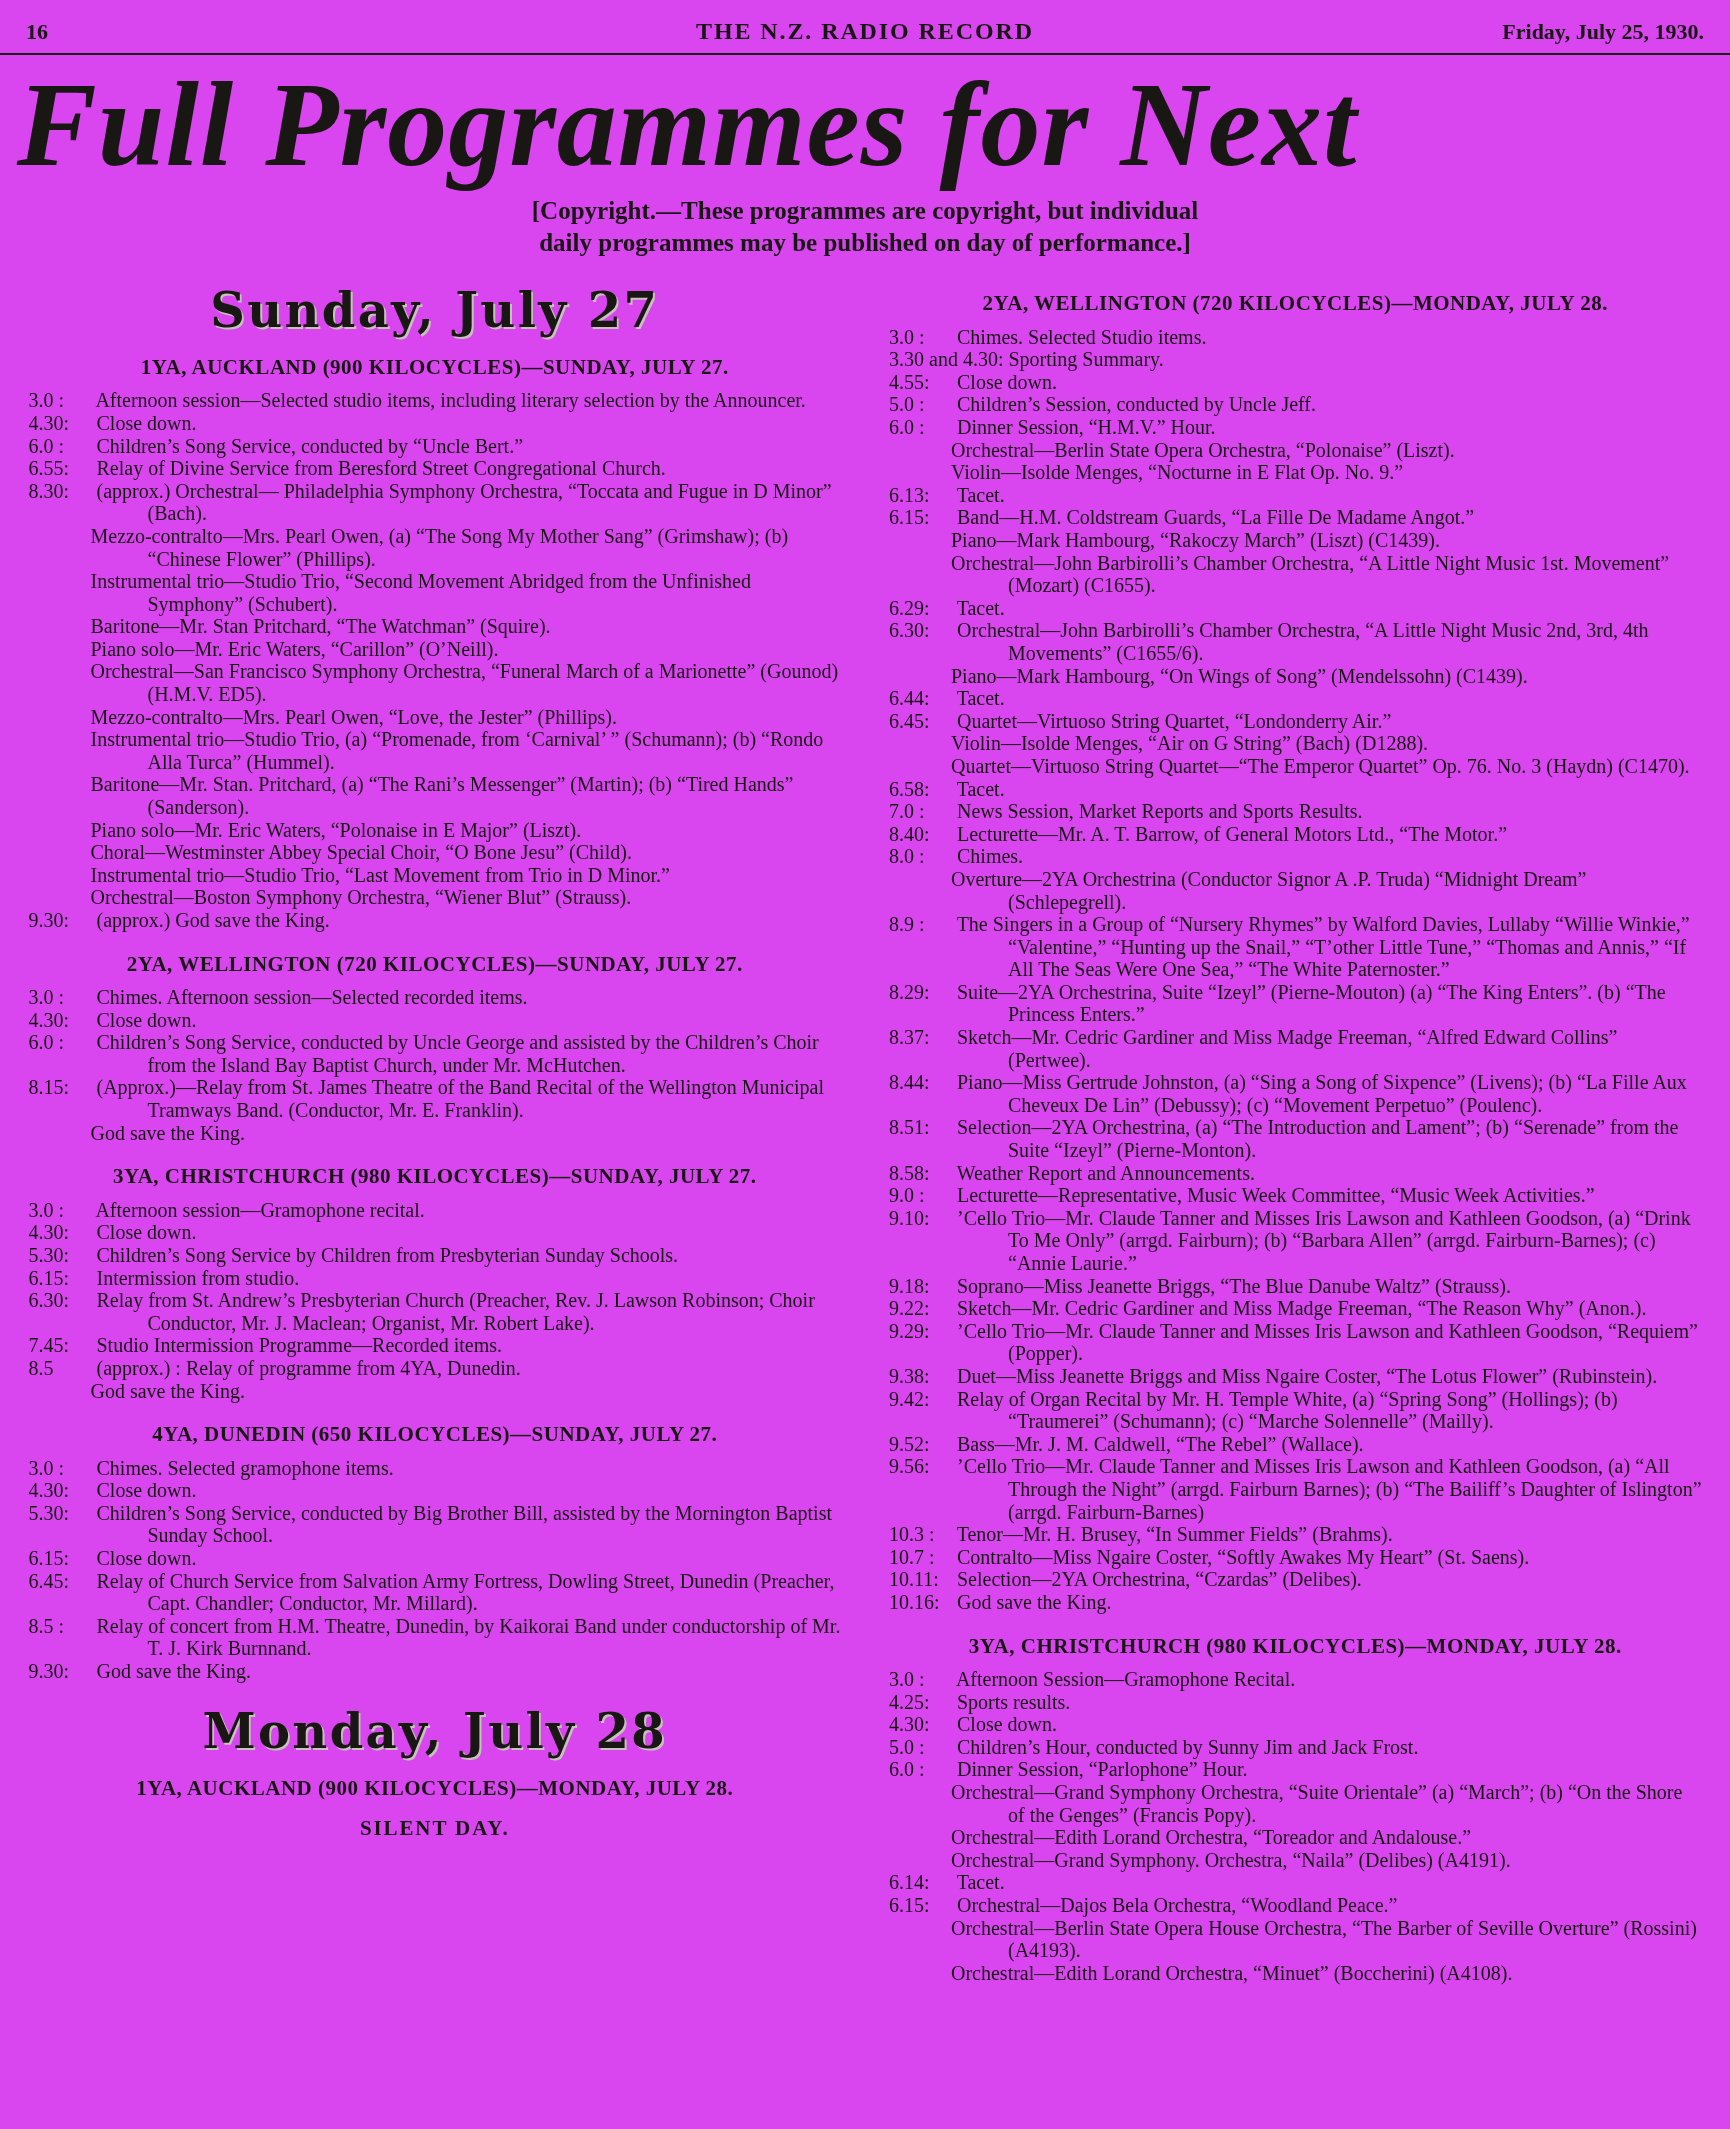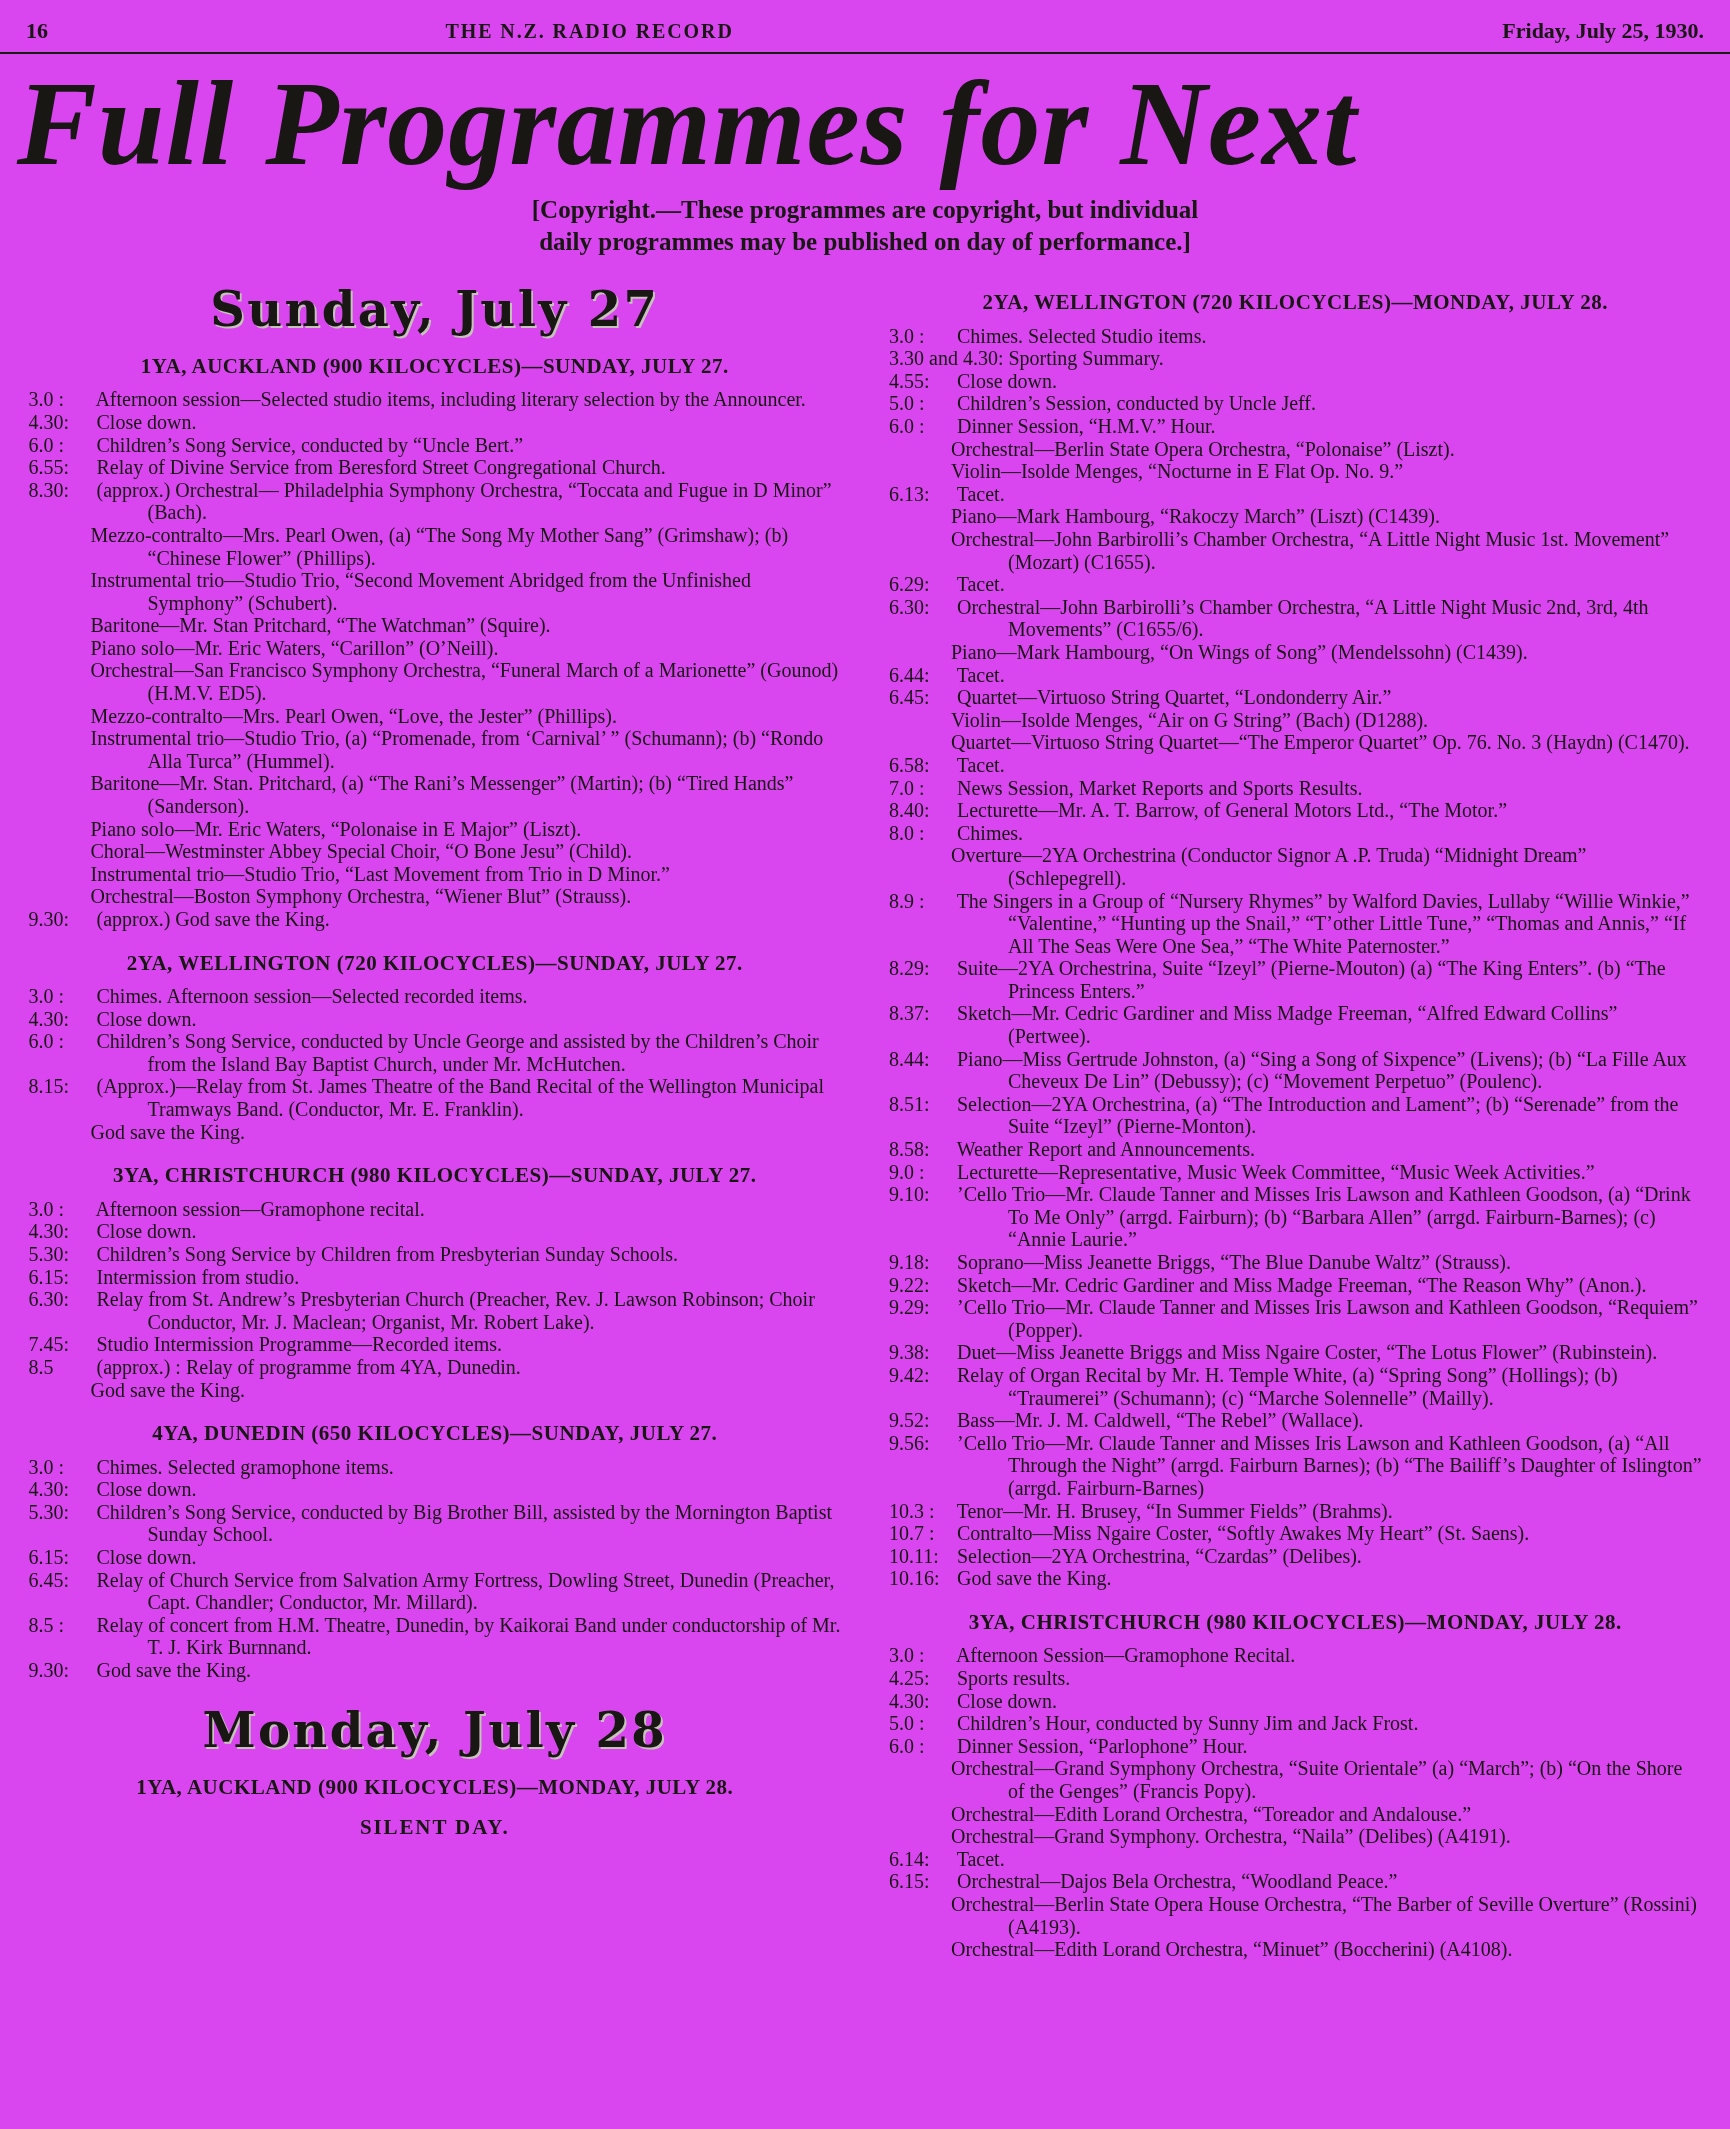--- a/index.html
+++ b/index.html
@@ -9,21 +9,21 @@
     font-family:"Liberation Serif", serif;
     padding:8.6px 0 28.5px 0; overflow:hidden;
   }
   .masthead-row {
     display:flex; align-items:baseline;
     padding:9.5px 26px 7.6px 26px;
     border-bottom:2.4px solid #1c1a17;
     font-weight:bold;
   }
   .masthead-row .left { flex:1; font-size:22px; }
-  .masthead-row .center { flex:2; text-align:left; font-size:20px; letter-spacing:1.9px; }
+  .masthead-row .center { flex:2; text-align:center; font-size:24px; letter-spacing:1.9px; }
   .masthead-row .right { flex:1; text-align:right; font-size:22px; }
 
   .headline {
     font-style:italic; font-weight:bold;
     font-size:120px; line-height:1.02;
     margin:9.5px 14.3px 0 16.7px;
     white-space:nowrap; letter-spacing:1px;
   }
   .copyright {
     text-align:center; font-weight:bold;
@@ -135,20 +135,21 @@
         <div class="station">
           <h3 class="station-heading">2YA, WELLINGTON (720 KILOCYCLES)—MONDAY, JULY 28.</h3>
           <p class="entry timed"><span class="time">3.0 :</span> <span class="desc">Chimes. Selected Studio items.</span></p>
           <p class="entry timed"><span class="time">3.30 and 4.30:</span> <span class="desc">Sporting Summary.</span></p>
           <p class="entry timed"><span class="time">4.55:</span> <span class="desc">Close down.</span></p>
           <p class="entry timed"><span class="time">5.0 :</span> <span class="desc">Children’s Session, conducted by Uncle Jeff.</span></p>
           <p class="entry timed"><span class="time">6.0 :</span> <span class="desc">Dinner Session, “H.M.V.” Hour.</span></p>
           <p class="entry sub">Orchestral—Berlin State Opera Orchestra, “Polonaise” (Liszt).</p>
           <p class="entry sub">Violin—Isolde Menges, “Nocturne in E Flat Op. No. 9.”</p>
           <p class="entry timed"><span class="time">6.13:</span> <span class="desc">Tacet.</span></p>
+          <p class="entry timed"><span class="time">6.15:</span> <span class="desc">Band—H.M. Coldstream Guards, “La Fille De Madame Angot.”</span></p>
           <p class="entry sub">Piano—Mark Hambourg, “Rakoczy March” (Liszt) (C1439).</p>
           <p class="entry sub">Orchestral—John Barbirolli’s Chamber Orchestra, “A Little Night Music 1st. Movement” (Mozart) (C1655).</p>
           <p class="entry timed"><span class="time">6.29:</span> <span class="desc">Tacet.</span></p>
           <p class="entry timed"><span class="time">6.30:</span> <span class="desc">Orchestral—John Barbirolli’s Chamber Orchestra, “A Little Night Music 2nd, 3rd, 4th Movements” (C1655/6).</span></p>
           <p class="entry sub">Piano—Mark Hambourg, “On Wings of Song” (Mendelssohn) (C1439).</p>
           <p class="entry timed"><span class="time">6.44:</span> <span class="desc">Tacet.</span></p>
           <p class="entry timed"><span class="time">6.45:</span> <span class="desc">Quartet—Virtuoso String Quartet, “Londonderry Air.”</span></p>
           <p class="entry sub">Violin—Isolde Menges, “Air on G String” (Bach) (D1288).</p>
           <p class="entry sub">Quartet—Virtuoso String Quartet—“The Emperor Quartet” Op. 76. No. 3 (Haydn) (C1470).</p>
           <p class="entry timed"><span class="time">6.58:</span> <span class="desc">Tacet.</span></p>

